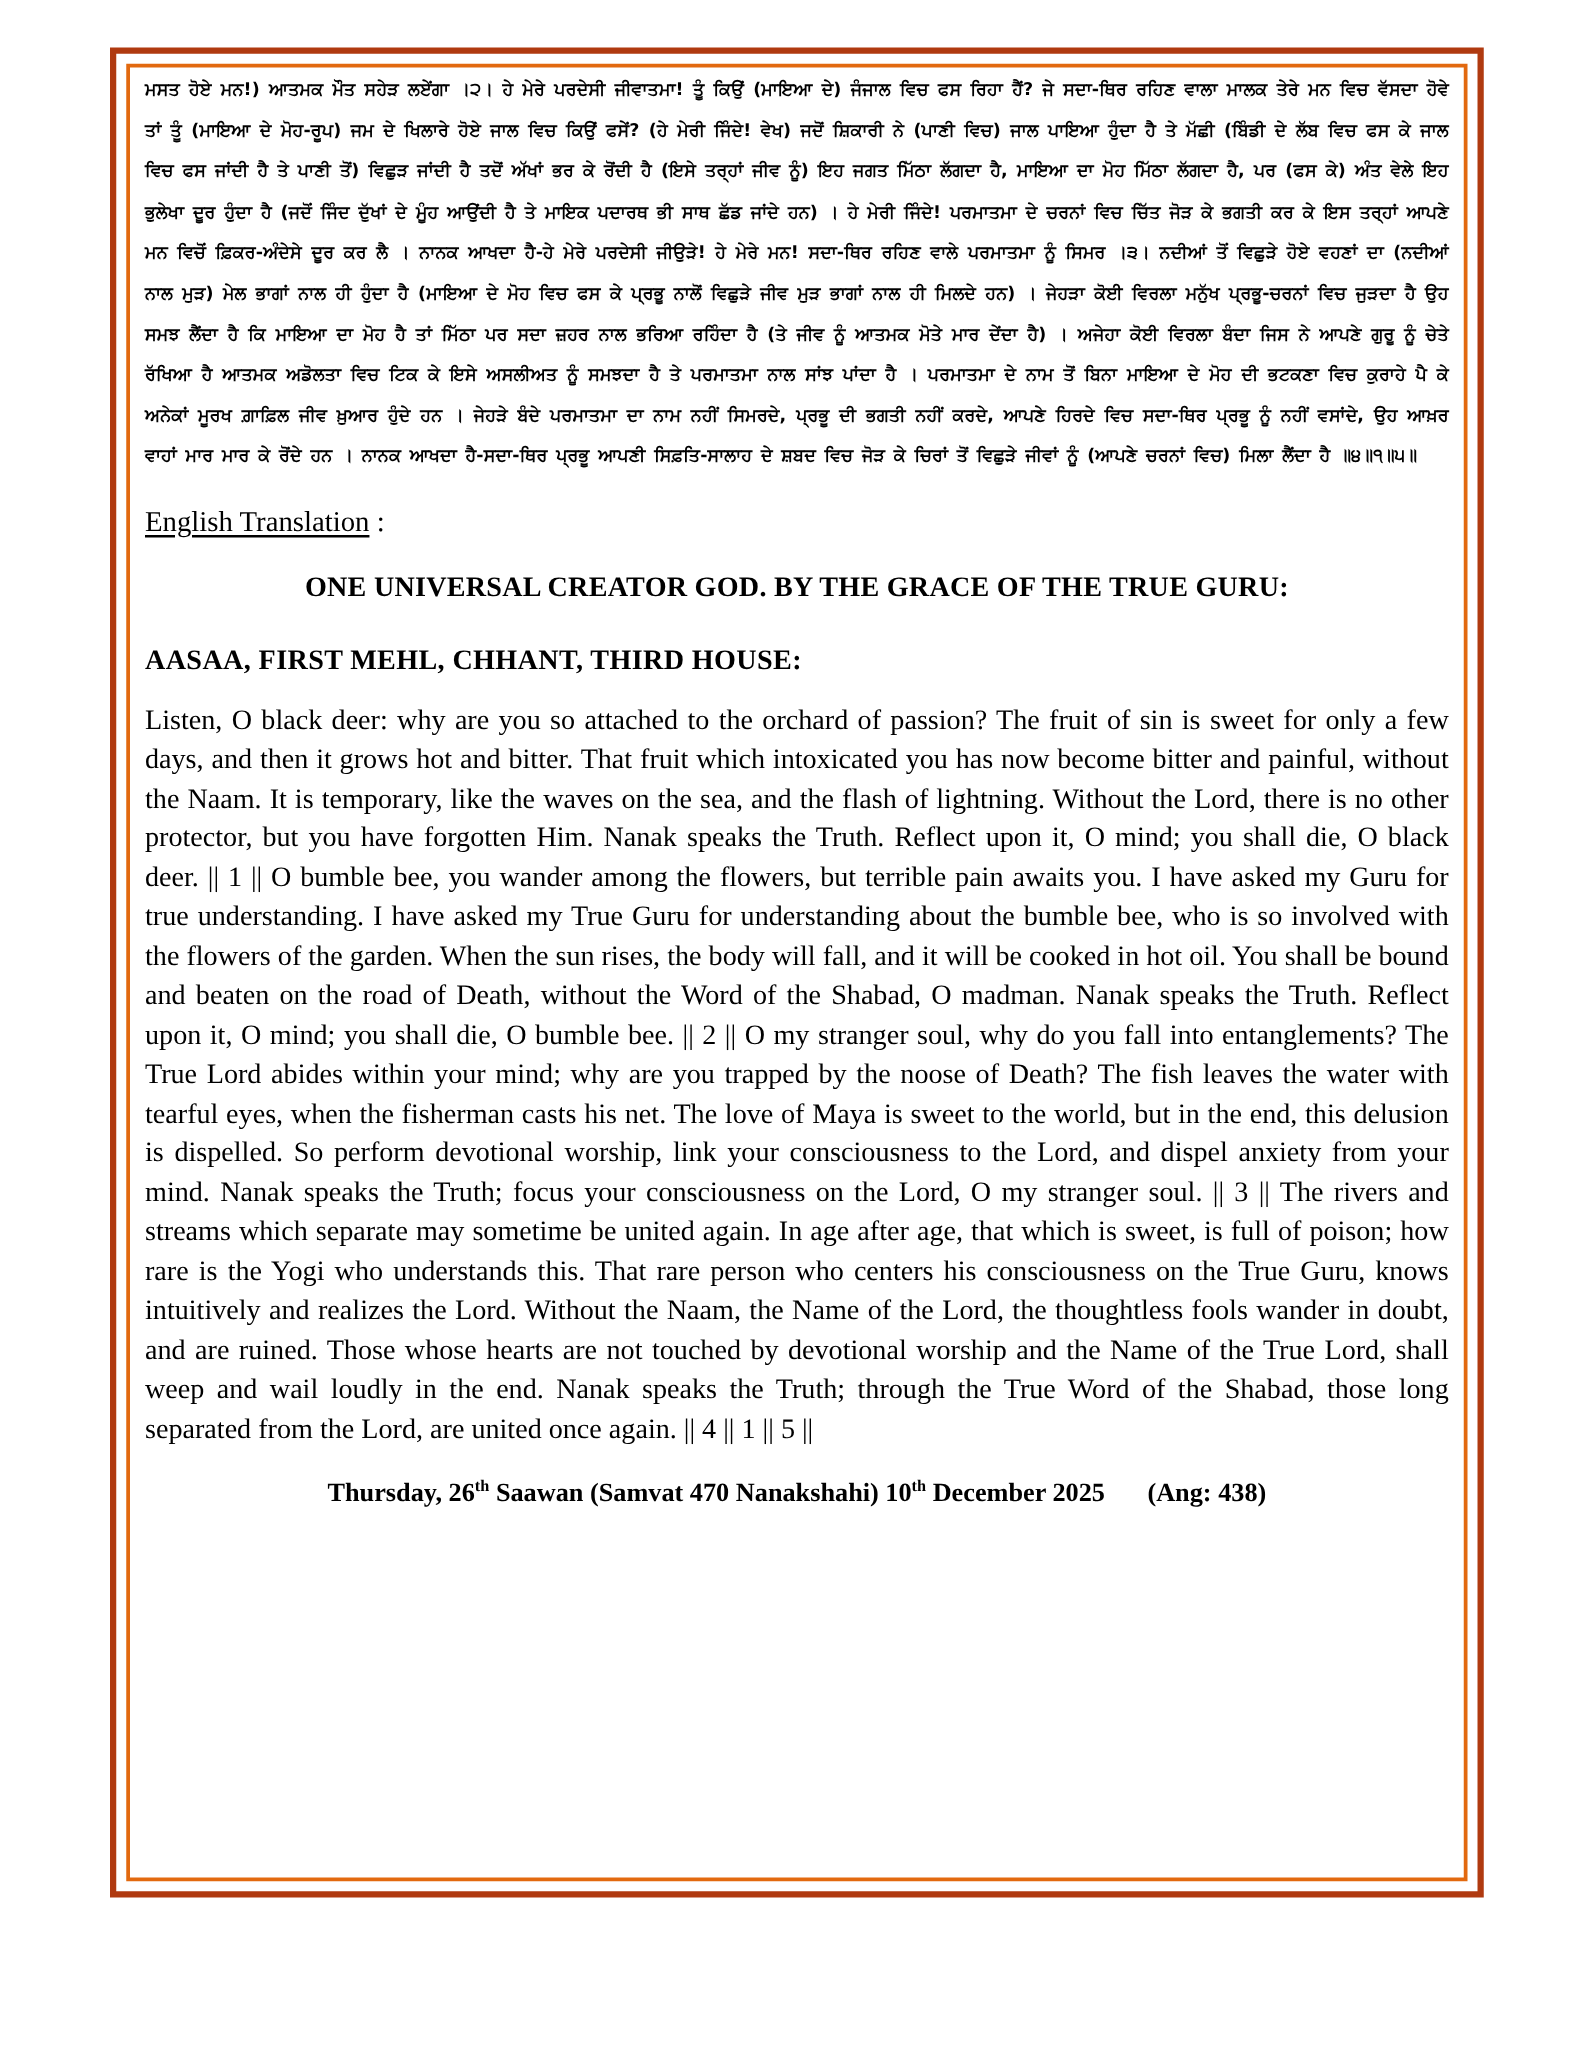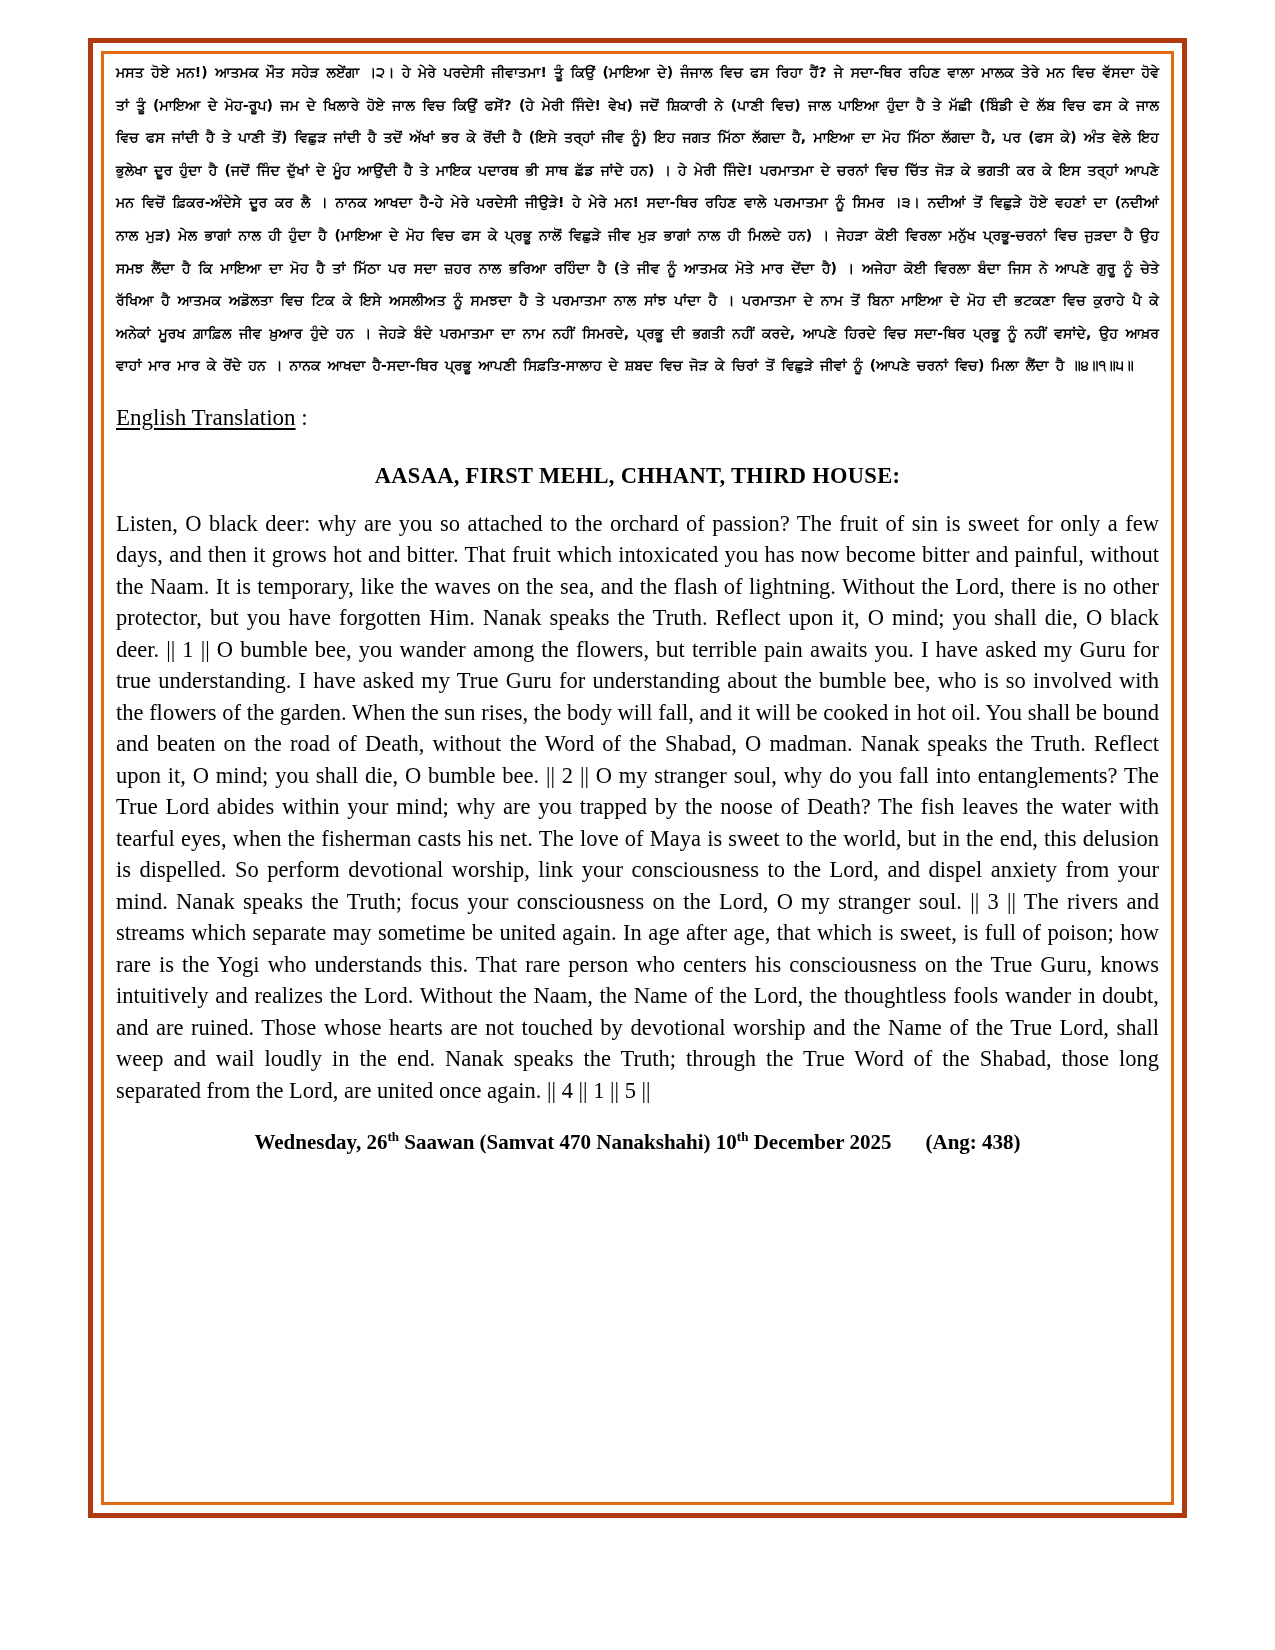--- a/index.html
+++ b/index.html
@@ -79,21 +79,20 @@
   
   .mul-mantar {
     text-align: center;
     font-weight: bold;
     font-size: 22.5px;
     line-height: 28px;
     margin: 24px 0 0 0;
     letter-spacing: 0.2px;
   }
   .raag-heading {
-    text-align: center;
     font-weight: bold;
     font-size: 22.5px;
     line-height: 28px;
     margin: 30px 0 18px 0;
     letter-spacing: 0.3px;
   }
 
   
   .english-body {
     font-size: 22.5px;
@@ -130,22 +129,23 @@
 </div>
 
 <div class="page-content">
 
   <p class="gurmukhi-block">ਮਸਤ ਹੋਏ ਮਨ!) ਆਤਮਕ ਮੌਤ ਸਹੇੜ ਲਏਂਗਾ ।੨। ਹੇ ਮੇਰੇ ਪਰਦੇਸੀ ਜੀਵਾਤਮਾ! ਤੂੰ ਕਿਉਂ (ਮਾਇਆ ਦੇ) ਜੰਜਾਲ ਵਿਚ ਫਸ ਰਿਹਾ ਹੈਂ? ਜੇ ਸਦਾ-ਥਿਰ ਰਹਿਣ ਵਾਲਾ ਮਾਲਕ ਤੇਰੇ ਮਨ ਵਿਚ ਵੱਸਦਾ ਹੋਵੇ ਤਾਂ ਤੂੰ (ਮਾਇਆ ਦੇ ਮੋਹ-ਰੂਪ) ਜਮ ਦੇ ਖਿਲਾਰੇ ਹੋਏ ਜਾਲ ਵਿਚ ਕਿਉਂ ਫਸੇਂ? (ਹੇ ਮੇਰੀ ਜਿੰਦੇ! ਵੇਖ) ਜਦੋਂ ਸ਼ਿਕਾਰੀ ਨੇ (ਪਾਣੀ ਵਿਚ) ਜਾਲ ਪਾਇਆ ਹੁੰਦਾ ਹੈ ਤੇ ਮੱਛੀ (ਬਿੰਡੀ ਦੇ ਲੱਬ ਵਿਚ ਫਸ ਕੇ ਜਾਲ ਵਿਚ ਫਸ ਜਾਂਦੀ ਹੈ ਤੇ ਪਾਣੀ ਤੋਂ) ਵਿਛੁੜ ਜਾਂਦੀ ਹੈ ਤਦੋਂ ਅੱਖਾਂ ਭਰ ਕੇ ਰੋਂਦੀ ਹੈ (ਇਸੇ ਤਰ੍ਹਾਂ ਜੀਵ ਨੂੰ) ਇਹ ਜਗਤ ਮਿੱਠਾ ਲੱਗਦਾ ਹੈ, ਮਾਇਆ ਦਾ ਮੋਹ ਮਿੱਠਾ ਲੱਗਦਾ ਹੈ, ਪਰ (ਫਸ ਕੇ) ਅੰਤ ਵੇਲੇ ਇਹ ਭੁਲੇਖਾ ਦੂਰ ਹੁੰਦਾ ਹੈ (ਜਦੋਂ ਜਿੰਦ ਦੁੱਖਾਂ ਦੇ ਮੂੰਹ ਆਉਂਦੀ ਹੈ ਤੇ ਮਾਇਕ ਪਦਾਰਥ ਭੀ ਸਾਥ ਛੱਡ ਜਾਂਦੇ ਹਨ) । ਹੇ ਮੇਰੀ ਜਿੰਦੇ! ਪਰਮਾਤਮਾ ਦੇ ਚਰਨਾਂ ਵਿਚ ਚਿੱਤ ਜੋੜ ਕੇ ਭਗਤੀ ਕਰ ਕੇ ਇਸ ਤਰ੍ਹਾਂ ਆਪਣੇ ਮਨ ਵਿਚੋਂ ਫ਼ਿਕਰ-ਅੰਦੇਸੇ ਦੂਰ ਕਰ ਲੈ । ਨਾਨਕ ਆਖਦਾ ਹੈ-ਹੇ ਮੇਰੇ ਪਰਦੇਸੀ ਜੀਉੜੇ! ਹੇ ਮੇਰੇ ਮਨ! ਸਦਾ-ਥਿਰ ਰਹਿਣ ਵਾਲੇ ਪਰਮਾਤਮਾ ਨੂੰ ਸਿਮਰ ।੩। ਨਦੀਆਂ ਤੋਂ ਵਿਛੁੜੇ ਹੋਏ ਵਹਣਾਂ ਦਾ (ਨਦੀਆਂ ਨਾਲ ਮੁੜ) ਮੇਲ ਭਾਗਾਂ ਨਾਲ ਹੀ ਹੁੰਦਾ ਹੈ (ਮਾਇਆ ਦੇ ਮੋਹ ਵਿਚ ਫਸ ਕੇ ਪ੍ਰਭੂ ਨਾਲੋਂ ਵਿਛੁੜੇ ਜੀਵ ਮੁੜ ਭਾਗਾਂ ਨਾਲ ਹੀ ਮਿਲਦੇ ਹਨ) । ਜੇਹੜਾ ਕੋਈ ਵਿਰਲਾ ਮਨੁੱਖ ਪ੍ਰਭੂ-ਚਰਨਾਂ ਵਿਚ ਜੁੜਦਾ ਹੈ ਉਹ ਸਮਝ ਲੈਂਦਾ ਹੈ ਕਿ ਮਾਇਆ ਦਾ ਮੋਹ ਹੈ ਤਾਂ ਮਿੱਠਾ ਪਰ ਸਦਾ ਜ਼ਹਰ ਨਾਲ ਭਰਿਆ ਰਹਿੰਦਾ ਹੈ (ਤੇ ਜੀਵ ਨੂੰ ਆਤਮਕ ਮੋਤੇ ਮਾਰ ਦੇਂਦਾ ਹੈ) । ਅਜੇਹਾ ਕੋਈ ਵਿਰਲਾ ਬੰਦਾ ਜਿਸ ਨੇ ਆਪਣੇ ਗੁਰੂ ਨੂੰ ਚੇਤੇ ਰੱਖਿਆ ਹੈ ਆਤਮਕ ਅਡੋਲਤਾ ਵਿਚ ਟਿਕ ਕੇ ਇਸੇ ਅਸਲੀਅਤ ਨੂੰ ਸਮਝਦਾ ਹੈ ਤੇ ਪਰਮਾਤਮਾ ਨਾਲ ਸਾਂਝ ਪਾਂਦਾ ਹੈ । ਪਰਮਾਤਮਾ ਦੇ ਨਾਮ ਤੋਂ ਬਿਨਾ ਮਾਇਆ ਦੇ ਮੋਹ ਦੀ ਭਟਕਣਾ ਵਿਚ ਕੁਰਾਹੇ ਪੈ ਕੇ ਅਨੇਕਾਂ ਮੂਰਖ ਗ਼ਾਫ਼ਿਲ ਜੀਵ ਖ਼ੁਆਰ ਹੁੰਦੇ ਹਨ । ਜੇਹੜੇ ਬੰਦੇ ਪਰਮਾਤਮਾ ਦਾ ਨਾਮ ਨਹੀਂ ਸਿਮਰਦੇ, ਪ੍ਰਭੂ ਦੀ ਭਗਤੀ ਨਹੀਂ ਕਰਦੇ, ਆਪਣੇ ਹਿਰਦੇ ਵਿਚ ਸਦਾ-ਥਿਰ ਪ੍ਰਭੂ ਨੂੰ ਨਹੀਂ ਵਸਾਂਦੇ, ਉਹ ਆਖ਼ਰ ਵਾਹਾਂ ਮਾਰ ਮਾਰ ਕੇ ਰੋਂਦੇ ਹਨ । ਨਾਨਕ ਆਖਦਾ ਹੈ-ਸਦਾ-ਥਿਰ ਪ੍ਰਭੂ ਆਪਣੀ ਸਿਫ਼ਤਿ-ਸਾਲਾਹ ਦੇ ਸ਼ਬਦ ਵਿਚ ਜੋੜ ਕੇ ਚਿਰਾਂ ਤੋਂ ਵਿਛੁੜੇ ਜੀਵਾਂ ਨੂੰ (ਆਪਣੇ ਚਰਨਾਂ ਵਿਚ) ਮਿਲਾ ਲੈਂਦਾ ਹੈ ॥੪॥੧॥੫॥</p>
 
   <div class="translation-label-row">
     <span class="translation-label">English Translation</span><span class="translation-colon"> :</span>
   </div>
 
+  <div class="mul-mantar">ONE UNIVERSAL CREATOR GOD.  BY THE GRACE OF THE TRUE GURU:</div>
 
   <div class="raag-heading">AASAA,  FIRST MEHL,  CHHANT,  THIRD HOUSE:</div>
 
   <p class="english-body">Listen, O black deer: why are you so attached to the orchard of passion? The fruit of sin is sweet for only a few days, and then it grows hot and bitter. That fruit which intoxicated you has now become bitter and painful, without the Naam. It is temporary, like the waves on the sea, and the flash of lightning. Without the Lord, there is no other protector, but you have forgotten Him. Nanak speaks the Truth. Reflect upon it, O mind; you shall die, O black deer.  || 1 ||   O bumble bee, you wander among the flowers, but terrible pain awaits you. I have asked my Guru for true understanding. I have asked my True Guru for understanding about the bumble bee, who is so involved with the flowers of the garden. When the sun rises, the body will fall, and it will be cooked in hot oil. You shall be bound and beaten on the road of Death, without the Word of the Shabad, O madman. Nanak speaks the Truth. Reflect upon it, O mind; you shall die, O bumble bee.  || 2 ||   O my stranger soul, why do you fall into entanglements? The True Lord abides within your mind; why are you trapped by the noose of Death? The fish leaves the water with tearful eyes, when the fisherman casts his net. The love of Maya is sweet to the world, but in the end, this delusion is dispelled. So perform devotional worship, link your consciousness to the Lord, and dispel anxiety from your mind. Nanak speaks the Truth; focus your consciousness on the Lord, O my stranger soul.  || 3 ||   The rivers and streams which separate may sometime be united again. In age after age, that which is sweet, is full of poison; how rare is the Yogi who understands this. That rare person who centers his consciousness on the True Guru, knows intuitively and realizes the Lord. Without the Naam, the Name of the Lord, the thoughtless fools wander in doubt, and are ruined. Those whose hearts are not touched by devotional worship and the Name of the True Lord, shall weep and wail loudly in the end. Nanak speaks the Truth; through the True Word of the Shabad, those long separated from the Lord, are united once again.  || 4 || 1 || 5 ||</p>
 
   <div class="footer-line">
-    <span>Wednesday, </span><span>26</span><sup>th</sup><span> Saawan (Samvat 470 Nanakshahi) </span><span>10</span><sup>th</sup><span> December 2025</span><span class="footer-gap"></span><span>(Ang: 438)</span>
+    <span>Thursday, </span><span>26</span><sup>th</sup><span> Saawan (Samvat 470 Nanakshahi) </span><span>10</span><sup>th</sup><span> December 2025</span><span class="footer-gap"></span><span>(Ang: 438)</span>
   </div>
 
 </div>
 
 </body></html>

